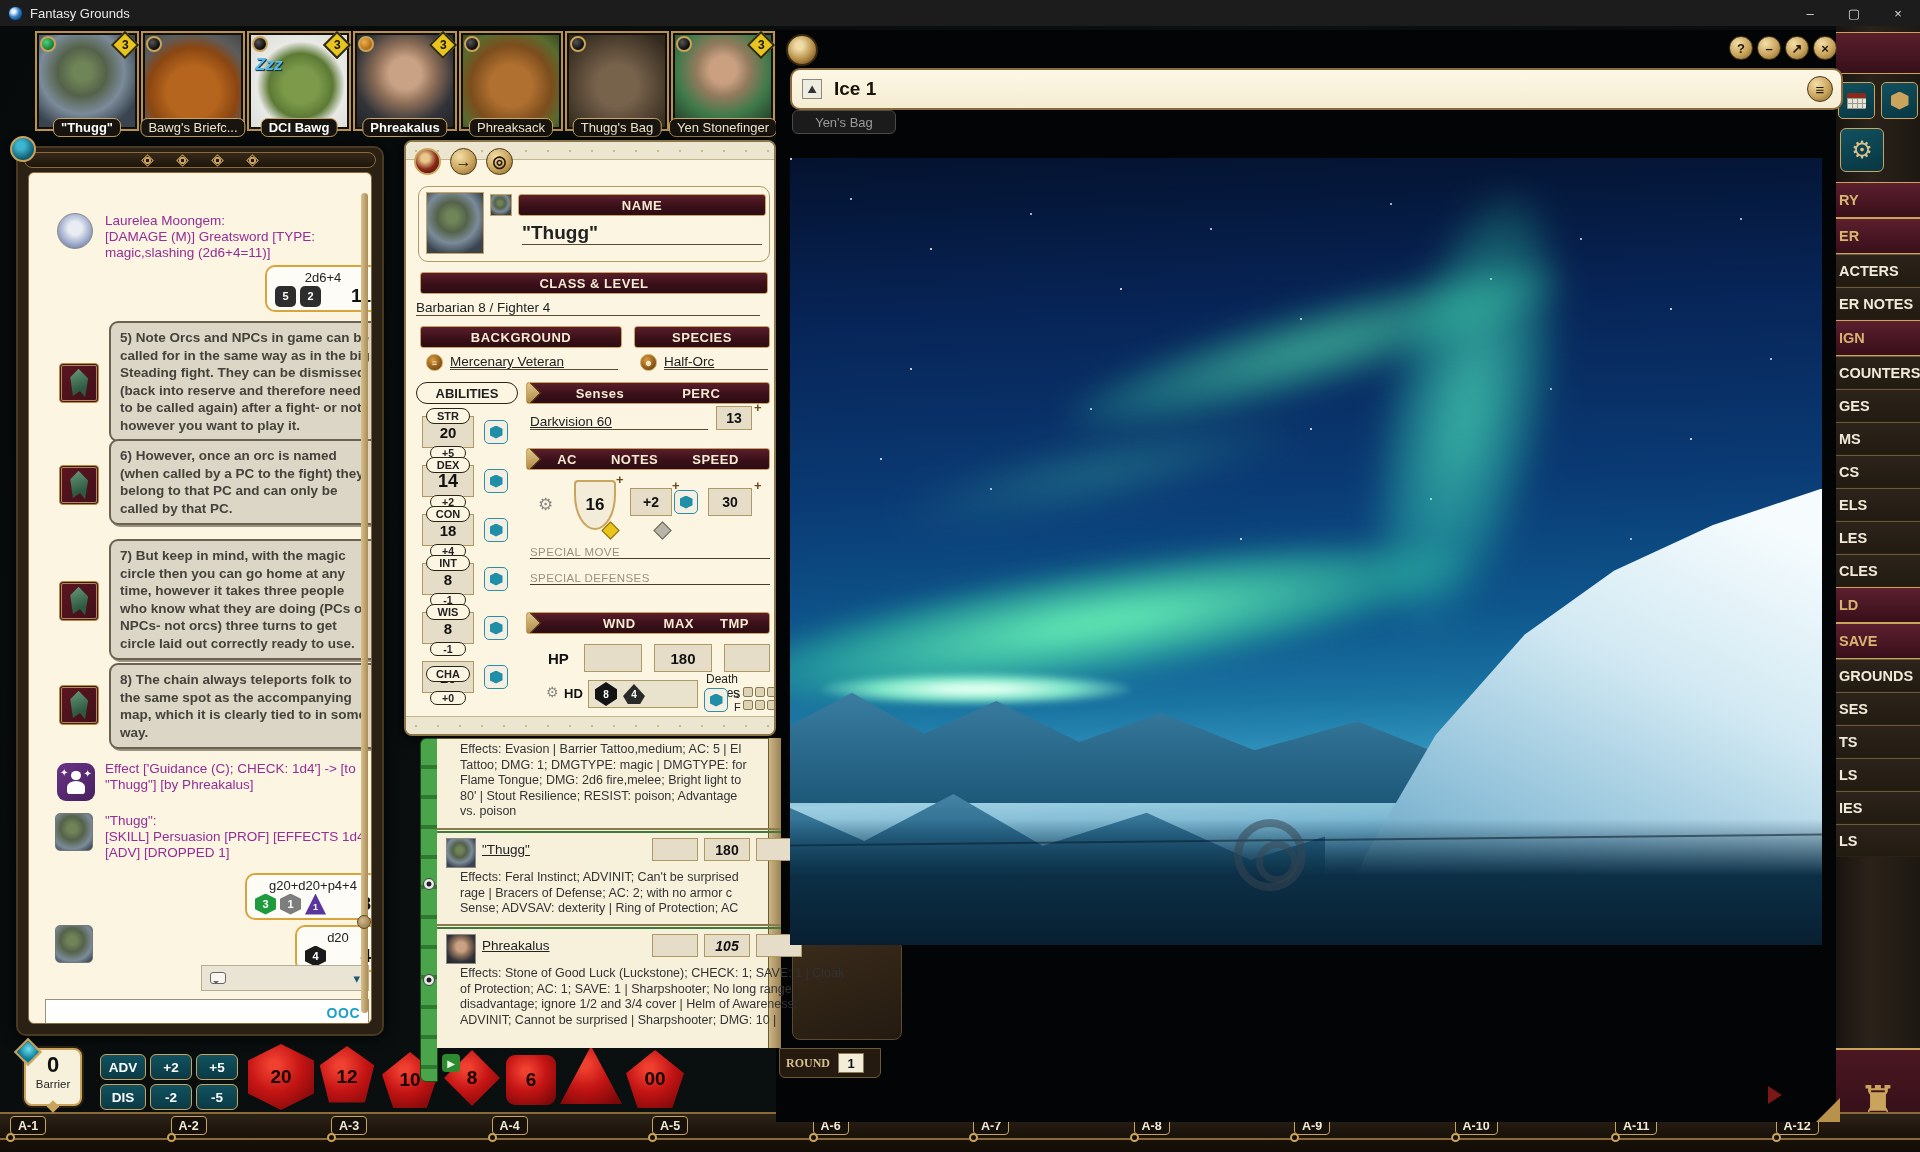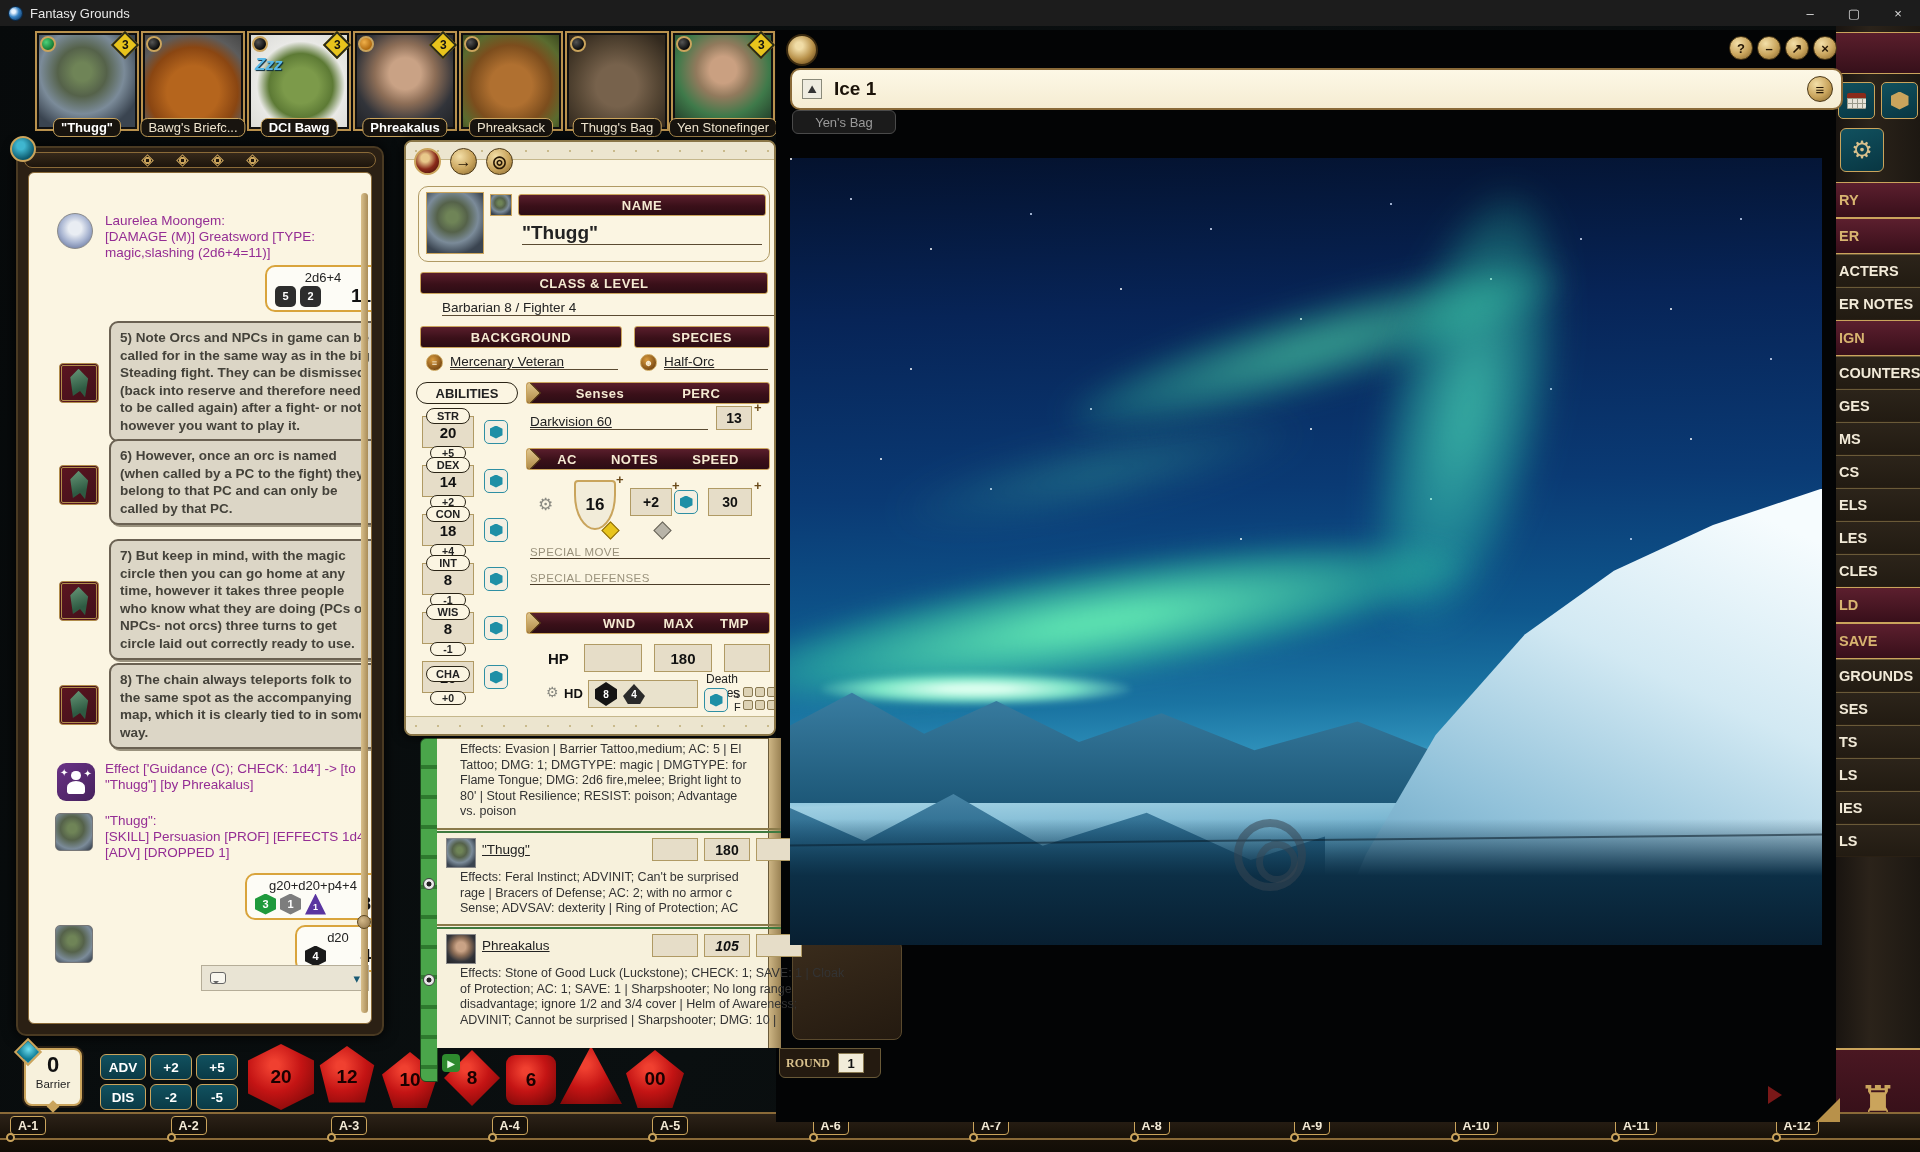--- a/index.html
+++ b/index.html
@@ -317,20 +317,23 @@
             <div class="rrow">
               <div class="chip chip-hexblack">4</div>
               <div class="rtotal">4</div>
             </div>
           </div>
         </div>
       <div class="cmode">
         <div class="bub"></div>
         <div class="caret">▾</div>
       </div>
+      <div class="cinput">
+        <span class="ooc">OOC</span>
+      </div>
       <div class="chat-scroll"></div>
       <div class="chat-knob"></div>
     </div>
   </div>
 
   <div class="sheet">
     <div class="deco" style="top:0"></div>
     <div class="deco bot"></div>
     <div class="sheet-icons">
       <div class="ic ic-dragon"></div>
@@ -338,42 +341,42 @@
       <div class="ic goldbtn" style="width:27px;height:27px">◎</div>
     </div>
 
     <div style="position:absolute;left:12px;top:44px;width:352px;height:76px;border:1.5px solid #b09a64;border-radius:10px"></div>
     <div class="pimg img-thugg" style="position:absolute;left:20px;top:50px;width:58px;height:62px;border:1.5px solid #caa45c"></div>
     <div class="pimg img-thugg" style="position:absolute;left:84px;top:52px;width:22px;height:22px;border:1px solid #caa45c"></div>
     <div class="banner" style="left:112px;top:52px;width:248px">NAME</div>
     <div class="fieldline" style="left:116px;top:80px;width:240px;font-weight:bold;font-size:19px">"Thugg"</div>
 
     <div class="banner" style="left:14px;top:130px;width:348px">CLASS &amp; LEVEL</div>
-    <div class="fieldline" style="left:36px;top:158px;width:344px">Barbarian 8 / Fighter 4</div>
+    <div class="fieldline" style="left:10px;top:158px;width:344px">Barbarian 8 / Fighter 4</div>
 
     <div class="banner" style="left:14px;top:184px;width:202px">BACKGROUND</div>
     <div class="banner" style="left:228px;top:184px;width:136px">SPECIES</div>
     <div class="circ-ic" style="left:20px;top:212px">≡</div>
     <div class="fieldline u" style="left:44px;top:212px;width:168px">Mercenary Veteran</div>
     <div class="circ-ic" style="left:234px;top:212px">☻</div>
     <div class="fieldline u" style="left:258px;top:212px;width:104px">Half-Orc</div>
 
     <div class="abil-pill" style="left:10px;top:240px;width:102px;height:22px;font-size:13px;border-radius:12px">ABILITIES</div>
     <div id="abilities">
         <div style="position: absolute; left: 10px; top: 266px; width: 104px; height: 49px;">
           <div class="abox" style="left: 6px; top: 8px; width: 52px; height: 32px; font-size: 15px;">20</div>
           <div class="abil-pill" style="left: 10px; top: 0px; width: 44px; height: 16px; font-size: 11px;">STR</div>
           <div class="abil-pill" style="left: 14px; top: 38px; width: 36px; height: 14px; font-size: 10.5px;">+5</div>
           <div class="diebtn" style="left: 68px; top: 12px;">
             <div class=""></div>
             <i></i>
           </div>
         </div>
         <div style="position: absolute; left: 10px; top: 315px; width: 104px; height: 49px;">
-          <div class="abox" style="left: 6px; top: 8px; width: 52px; height: 32px; font-size: 15px;">14</div>
+          <div class="abox" style="left: 6px; top: 8px; width: 52px; height: 32px; font-size: 18px;">14</div>
           <div class="abil-pill" style="left: 10px; top: 0px; width: 44px; height: 16px; font-size: 11px;">DEX</div>
           <div class="abil-pill" style="left: 14px; top: 38px; width: 36px; height: 14px; font-size: 10.5px;">+2</div>
           <div class="diebtn" style="left: 68px; top: 12px;">
             <div class=""></div>
             <i></i>
           </div>
         </div>
         <div style="position: absolute; left: 10px; top: 364px; width: 104px; height: 49px;">
           <div class="abox" style="left: 6px; top: 8px; width: 52px; height: 32px; font-size: 15px;">18</div>
           <div class="abil-pill" style="left: 10px; top: 0px; width: 44px; height: 16px; font-size: 11px;">CON</div>

